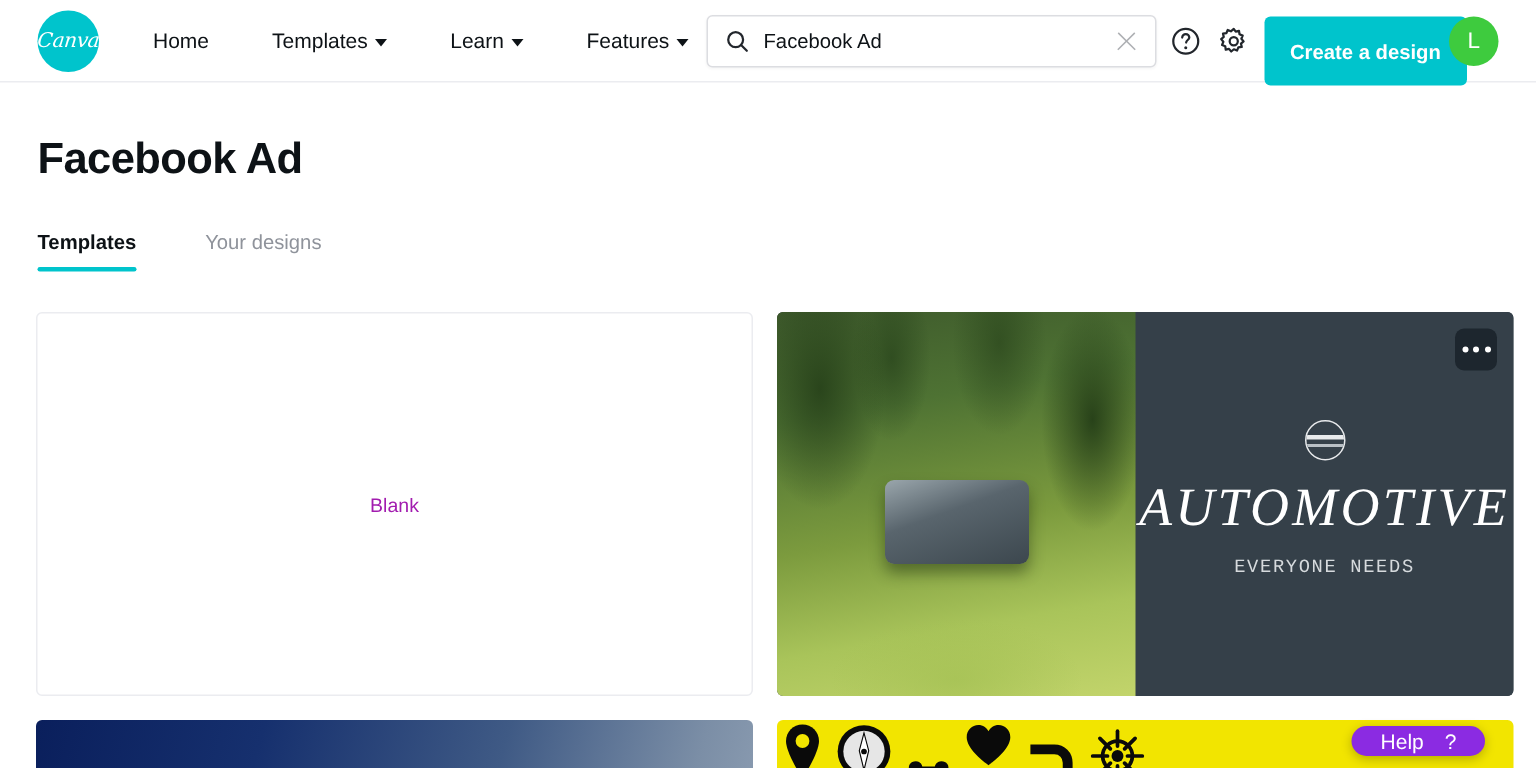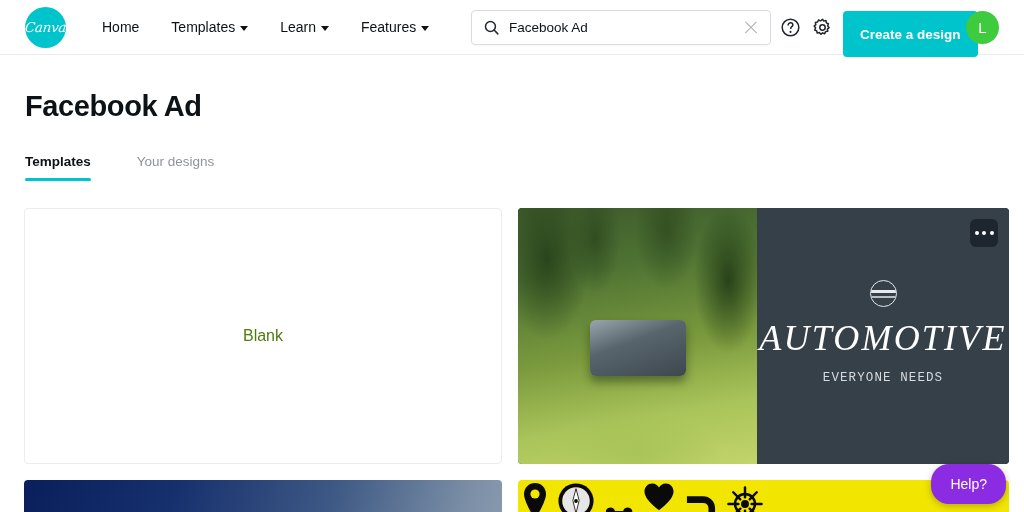--- a/index.html
+++ b/index.html
@@ -28,21 +28,21 @@
     cursor: pointer;
   }
   .logo-text {
     font-family: "DejaVu Serif", serif;
     font-style: italic;
     font-size: 13.5px;
     color: #ffffff;
     letter-spacing: -0.3px;
     transform: skewX(-6deg);
   }
-  .nav { display: flex; align-items: flex-end; margin-left: 22px; gap: 4px; }
+  .nav { display: flex; align-items: flex-end; margin-left: 22px; gap: 14px; }
   .nav-item {
     display: flex; align-items: center; gap: 5px;
     font-size: 14px; color: #0d1216;
     padding: 8px 14px;
     cursor: pointer; white-space: nowrap;
   }
   .caret {
     width: 0; height: 0;
     border-left: 4px solid transparent;
     border-right: 4px solid transparent;
@@ -147,21 +147,21 @@
     position: relative;
     cursor: pointer;
   }
 
   
   .card-blank {
     background: #ffffff;
     border: 1px solid #ebecf0;
     display: flex; align-items: center; justify-content: center;
   }
-  .blank-label { font-size: 16px; color: #4d7c0f; }
+  .blank-label { font-size: 13px; color: #a21caf; }
 
   
   .card-automotive { display: flex; background: #354049; }
   .auto-photo {
     width: 239px; height: 100%;
     position: relative; overflow: hidden;
     background: linear-gradient(170deg, #3e5a2c 0%, #4e7233 25%, #7c9b3e 55%, #a9c45a 78%, #c2d46b 100%);
   }
   .auto-photo::before {
     content: ""; position: absolute; inset: 0;
@@ -236,25 +236,25 @@
   }
   .card-icons { background: #f2e500; position: relative; }
   .icon-strip {
     position: absolute; left: 4px; top: 2px;
     display: flex; align-items: flex-start; gap: 9px;
   }
   .ic { flex: none; }
 
   
   .help-widget {
-    position: absolute; right: 18px; bottom: 8px;
-    height: 40px; padding: 0 19px;
+    position: absolute; right: 34px; bottom: 8px;
+    height: 20px; padding: 0 19px;
     background: #8b2be2; color: #ffffff;
     border: none; border-radius: 18px;
-    display: flex; align-items: center; gap: 0;
+    display: flex; align-items: center; gap: 14px;
     font-family: "Liberation Sans", sans-serif;
     font-size: 14px; cursor: pointer;
     box-shadow: 0 2px 7px rgba(0,0,0,0.25);
     z-index: 50;
   }
 </style>
 </head>
 <body>
 
 <div class="header">

